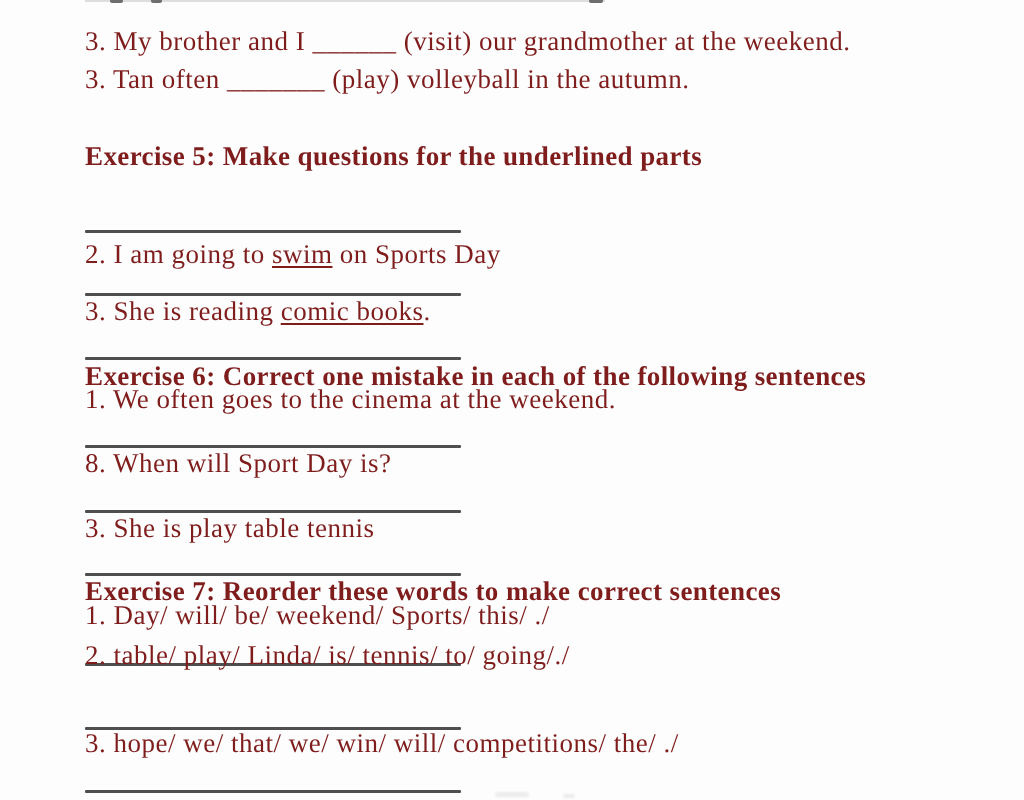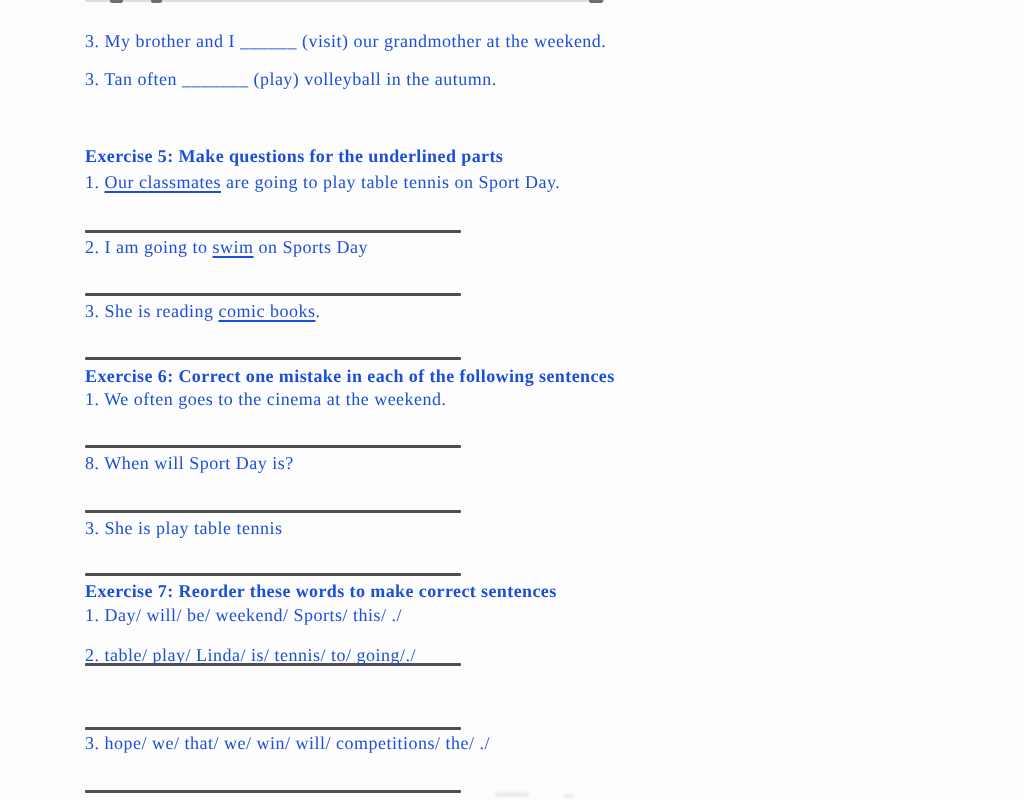--- a/index.html
+++ b/index.html
@@ -13,24 +13,24 @@
     position: relative;
     width: 1024px;
     height: 800px;
     background: #fdfdfd;
     font-family: "Liberation Serif", "DejaVu Serif", serif;
   }
   .line {
     position: absolute;
     left: 85px;
     white-space: nowrap;
-    font-size: 18px;
+    font-size: 27px;
     line-height: 26px;
     letter-spacing: 0.5px;
-    color: #1d4ed8;
+    color: #7f1d1d;
     text-rendering: geometricPrecision;
   }
   .heading {
     font-weight: 700;
     letter-spacing: 0.4px;
   }
   .uline {
     text-decoration: underline;
     text-decoration-thickness: 1.5px;
     text-underline-offset: 3px;
@@ -74,24 +74,23 @@
   <div class="frag-streak"></div>
   <div class="frag" style="left:110px; width:13px; height:3px;"></div>
   <div class="frag" style="left:151px; width:11px; height:3px;"></div>
   <div class="frag" style="left:589px; width:14px; height:2.5px;"></div>
 
   <div class="line" style="top:28px">3. My brother and I ______ (visit) our grandmother at the weekend.</div>
   <div class="line" style="top:66px">3. Tan often _______ (play) volleyball in the autumn.</div>
 
   <div class="line heading" style="top:143px">Exercise 5: Make questions for the underlined parts</div>
 
-  <div class="line" style="top:169px"><span>1. </span><span class="uline">Our classmates</span><span> are going to play table tennis on Sport Day.</span></div>
   <div class="rule" style="top:230px"></div>
 
-  <div class="line" style="top:234px"><span>2. I am going to </span><span class="uline">swim</span><span> on Sports Day</span></div>
+  <div class="line" style="top:241px"><span>2. I am going to </span><span class="uline">swim</span><span> on Sports Day</span></div>
   <div class="rule" style="top:293px"></div>
 
   <div class="line" style="top:298px"><span>3. She is reading </span><span class="uline">comic books</span><span>.</span></div>
   <div class="rule" style="top:357px"></div>
 
   <div class="line heading" style="top:363px">Exercise 6: Correct one mistake in each of the following sentences</div>
 
   <div class="line" style="top:386px">1. We often goes to the cinema at the weekend.</div>
   <div class="rule" style="top:445px"></div>
 

